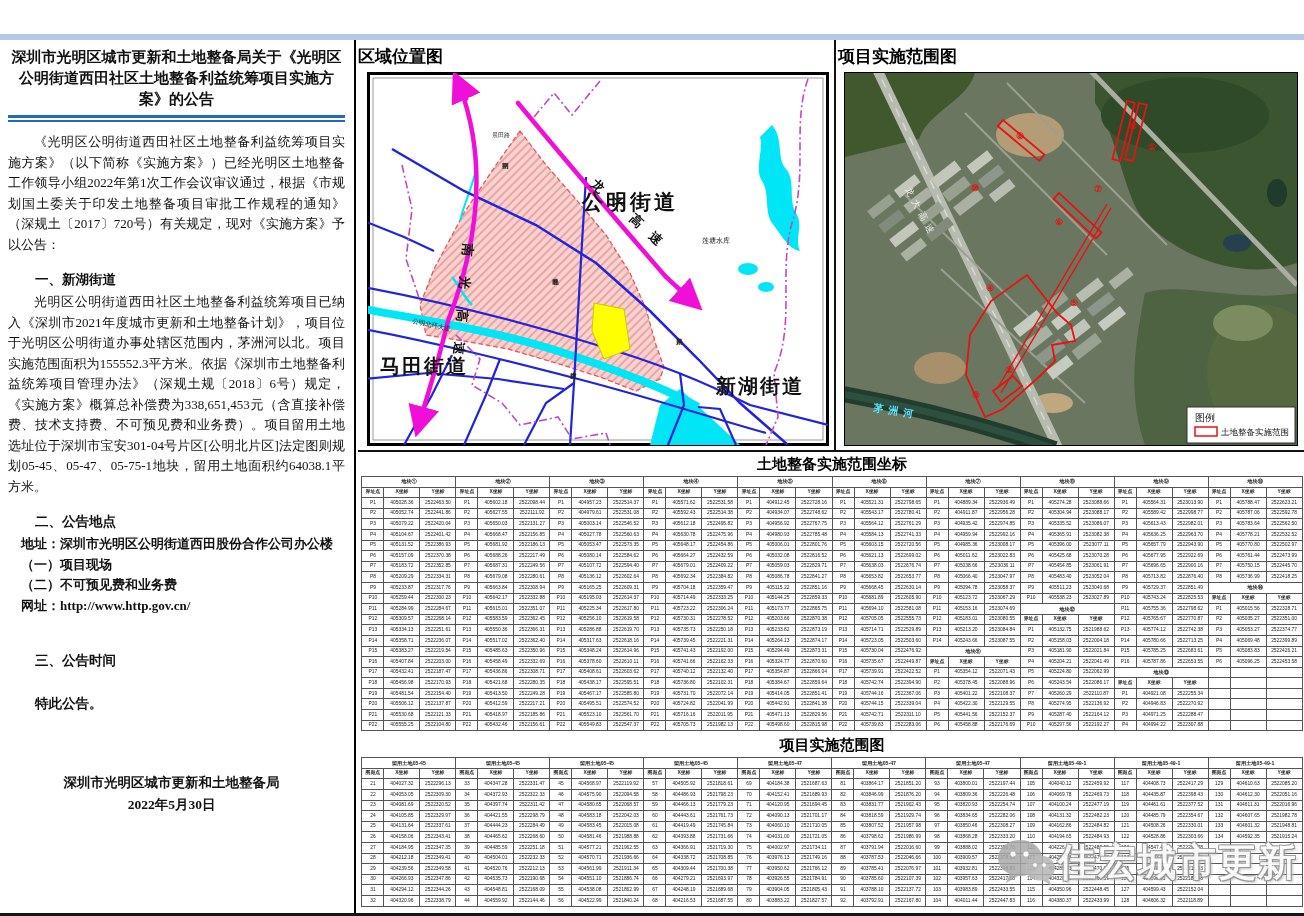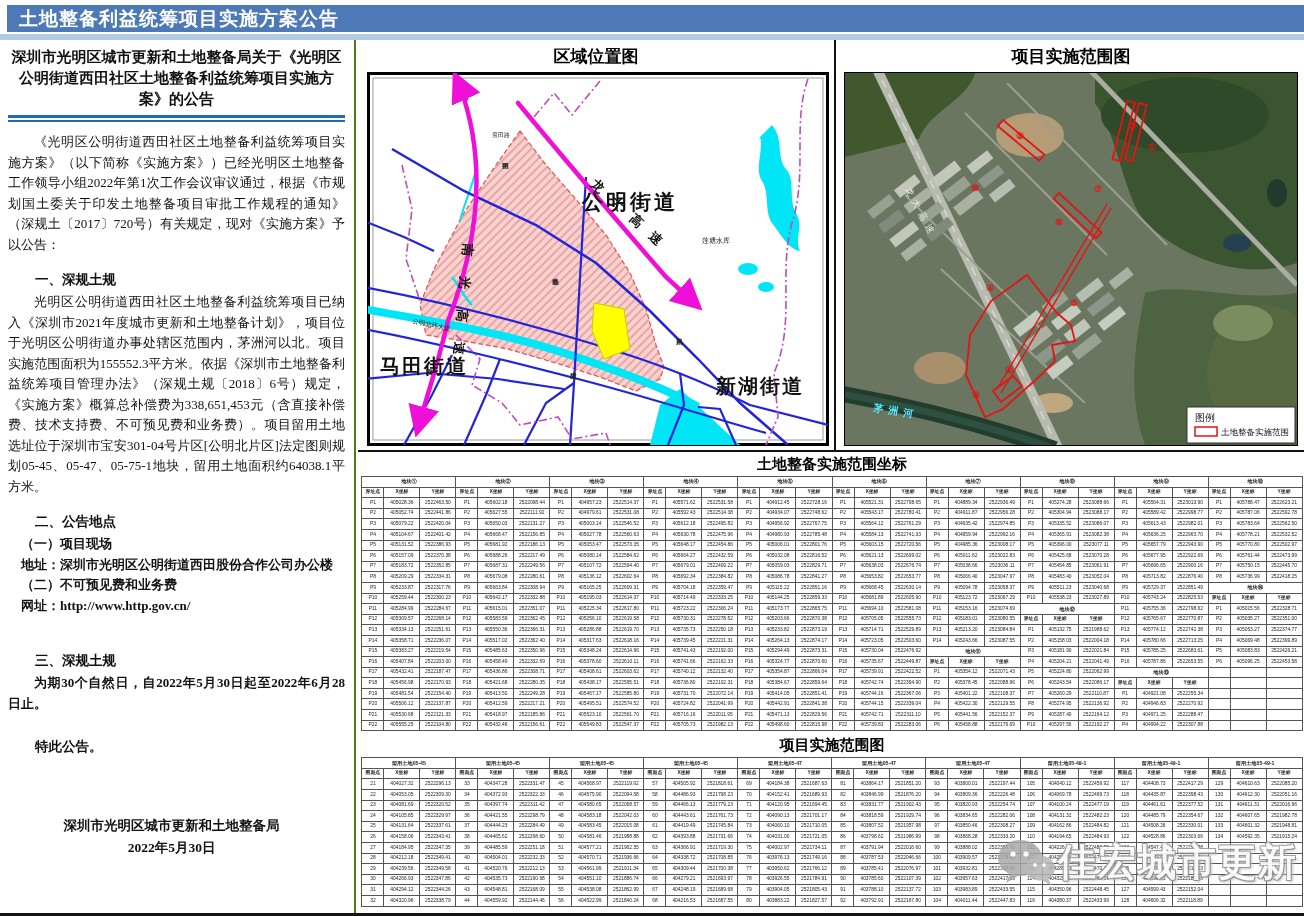--- a/index.html
+++ b/index.html
@@ -3,26 +3,26 @@
 <meta charset="utf-8">
 <style>
   html,body{margin:0;padding:0;background:#fff;}
   .page{position:relative;width:1304px;height:916px;background:#fff;overflow:hidden;
         font-family:"Liberation Serif", serif;border-bottom:3px solid #151515;box-sizing:border-box;}
   
   .titlebar{position:absolute;left:7px;top:5px;right:0;height:27px;background:#4d7ab7;
             color:#fff;font:bold 19px/27px "Liberation Sans", sans-serif;padding-left:12px;letter-spacing:1px;}
   .titlestrip{position:absolute;left:0;top:34px;right:0;height:6px;background:#b6c9e2;}
   
-  .col-left{position:absolute;left:0;top:40px;width:356px;height:873px;border-right:2px solid #4d7c0f;
+  .col-left{position:absolute;left:0;top:40px;width:356px;height:873px;border-right:2px solid #000000;
             padding:4px 9px 0 8px;box-sizing:border-box;color:#111;}
   .maps-row{position:absolute;left:358px;top:40px;width:946px;height:412px;border-bottom:2px solid #111;box-sizing:border-box;}
   .map-mid{position:absolute;left:0;top:0;width:478px;height:410px;border-right:2px solid #111;box-sizing:border-box;}
   .map-right{position:absolute;left:480px;top:0;width:466px;height:410px;}
-  .map-title{text-align:center;font:bold 17px/26px "Liberation Serif", serif;color:#000;margin-top:4px;}
+  .map-title{text-align:left;font:bold 17px/26px "Liberation Serif", serif;color:#000;margin-top:4px;}
   .map-frame{border:1.5px solid #000;background:#fff;}
   .mid-frame{margin:2px 0 0 9px;width:460px;height:372px;}
   .right-frame{margin:2px 0 0 6px;width:452px;height:372px;}
   svg{display:block;}
   svg text{font-family:"Liberation Sans", sans-serif;}
   
   .doc-heading{font:bold 15px/21px "Liberation Serif", serif;text-align:center;margin:3px 1px 5px;}
   .blue-rule{height:2px;border-top:3px solid #1f6cb4;border-bottom:2px solid #1f6cb4;margin:2px 0 10px;}
   .para{font-size:13px;line-height:20.5px;text-align:justify;text-indent:2em;margin:0 0 6px;}
   .sec-title{font-weight:bold;font-size:13.5px;line-height:21px;text-indent:2em;margin:14px 0 2px;}
@@ -41,36 +41,34 @@
   
   .wm{position:absolute;right:6px;bottom:24px;display:flex;align-items:flex-start;opacity:.93;pointer-events:none;z-index:6;}
   .wm-text{font:bold 38px "Liberation Sans", sans-serif;color:#fbfbfb;letter-spacing:2px;
            text-shadow:1px 1px 0 #8d8d8d,-1px -1px 0 #9a9a9a,1px -1px 0 #9a9a9a,-1px 1px 0 #8d8d8d,2px 2px 3px #bbb;}
 </style>
 </head>
 <body>
 
 <div class="page">
 
-  <div class="titlebar">土地整备利益统筹项目实施方案公告</div>
   <div class="titlestrip"></div>
 
   <div class="col-left">
     <div class="doc-heading">深圳市光明区城市更新和土地整备局关于《光明区公明街道西田社区土地整备利益统筹项目实施方案》的公告</div>
     <div class="blue-rule"></div>
     <p class="para">《光明区公明街道西田社区土地整备利益统筹项目实施方案》（以下简称《实施方案》）已经光明区土地整备工作领导小组2022年第1次工作会议审议通过，根据《市规划国土委关于印发土地整备项目审批工作规程的通知》（深规土〔2017〕720号）有关规定，现对《实施方案》予以公告：</p>
-    <div class="sec-title">一、深规土规</div>
+    <div class="sec-title">一、新湖街道</div>
     <p class="para">光明区公明街道西田社区土地整备利益统筹项目已纳入《深圳市2021年度城市更新和土地整备计划》，项目位于光明区公明街道办事处辖区范围内，茅洲河以北。项目实施范围面积为155552.3平方米。依据《深圳市土地整备利益统筹项目管理办法》（深规土规〔2018〕6号）规定，《实施方案》概算总补偿费为338,651,453元（含直接补偿费、技术支持费、不可预见费和业务费）。项目留用土地选址位于深圳市宝安301-04号片区[公明北片区]法定图则规划05-45、05-47、05-75-1地块，留用土地面积约64038.1平方米。</p>
     <div class="sec-title">二、公告地点</div>
+    <div class="sub-line">地址：深圳市光明区公明街道西田股份合作公司办公楼</div>
     <div class="sub-line">（一）项目现场</div>
-    <div class="sub-line">地址：深圳市光明区公明街道西田股份合作公司办公楼</div>
     <div class="sub-line">（二）不可预见费和业务费</div>
     <div class="sub-line">网址：http://www.http.gov.cn/</div>
-    <div class="sec-title" style="margin-top:34px">三、深规土规</div>
-    <p class="para" style="font-weight:bold">为期30个自然日，自2022年5月30日起至2022年6月28日止。</p>
+    <div class="sec-title" style="margin-top:34px">三、公告时间</div>
     <div class="closing">特此公告。</div>
     <div class="sig sig-org">深圳市光明区城市更新和土地整备局</div>
     <div class="sig">2022年5月30日</div>
   </div>
 
   <div class="maps-row">
 
     <div class="map-mid">
       <div class="map-title">区域位置图</div>
       <div class="map-frame mid-frame">

